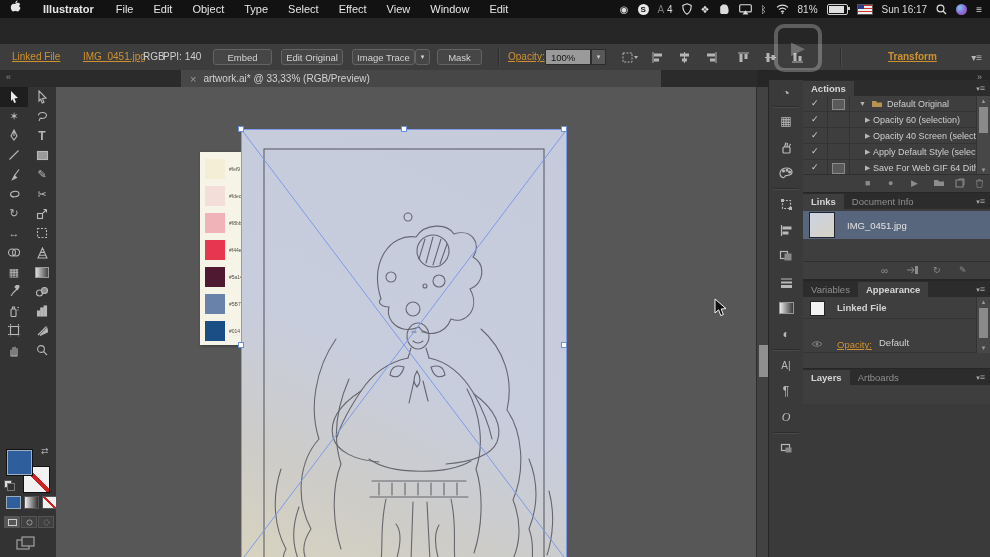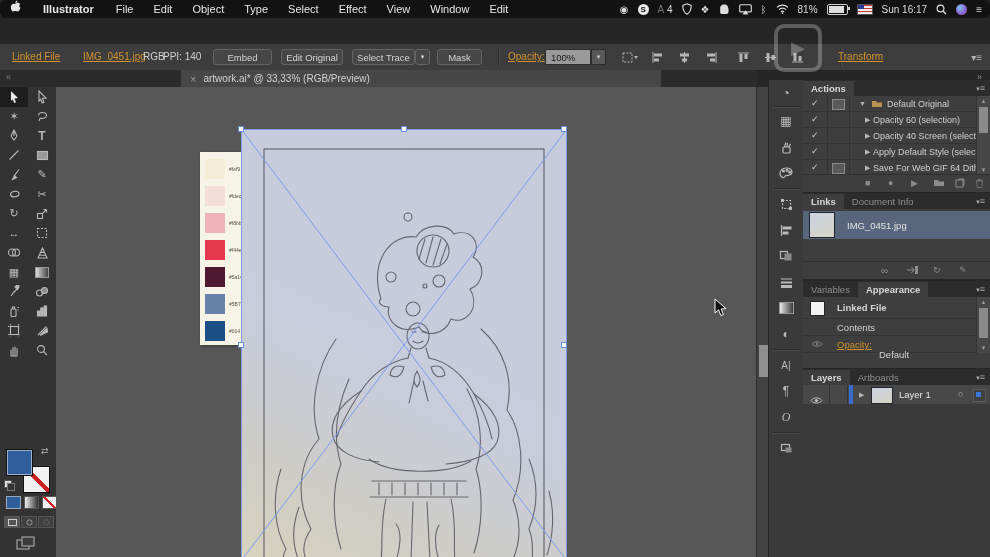--- a/index.html
+++ b/index.html
@@ -4,21 +4,21 @@
 <style>
   html,body{margin:0;padding:0;}
   body{width:990px;height:557px;overflow:hidden;background:#262626;
        font-family:"Liberation Sans","DejaVu Sans",sans-serif;
        -webkit-font-smoothing:antialiased;}
   #screen{position:relative;width:990px;height:557px;overflow:hidden;}
   .abs{position:absolute;}
 
   
   #menubar{left:0;top:0;width:990px;height:18px;background:#121212;color:#e6e6e6;
-           display:flex;align-items:center;justify-content:space-between;font-size:11px;border-radius:6px;}
+           display:flex;align-items:center;justify-content:space-between;font-size:11px;}
   #menubar .left{display:flex;align-items:center;gap:0;}
   #menubar .mitem{padding:0 10px;line-height:18px;white-space:nowrap;}
   #menubar .appname{font-weight:bold;padding:0 12px;}
   #menubar .right{display:flex;align-items:center;gap:9px;padding-right:8px;}
   #menubar .sic{display:inline-flex;align-items:center;justify-content:center;
                 height:14px;color:#dcdcdc;font-size:10px;}
   .skype-c{width:11px;height:11px;border-radius:50%;background:#e8e8e8;color:#111;
            font-size:8px;font-weight:bold;display:flex;align-items:center;justify-content:center;}
   .dim{color:#777;}
   .batt{width:19px;height:9px;border:1px solid #cfcfcf;border-radius:2px;position:relative;}
@@ -230,21 +230,21 @@
   </div>
 
 
   <div id="controlbar" class="abs">
     <span class="abs olink" style="left:12px;top:7px;">Linked File</span>
     <span class="abs olink" style="left:83px;top:7px;">IMG_0451.jpg</span>
     <span class="abs" style="left:143px;top:7px;">RGB</span>
     <span class="abs" style="left:163px;top:7px;">PPI: 140</span>
     <span class="cbtn" style="left:213px;width:59px;">Embed</span>
     <span class="cbtn" style="left:281px;width:62px;">Edit Original</span>
-    <span class="cbtn" style="left:352px;width:63px;">Select Trace</span>
+    <span class="cbtn" style="left:352px;width:63px;">Image Trace</span>
     <span class="cbtn" style="left:415px;width:15px;font-size:7px;">▾</span>
     <span class="cbtn" style="left:437px;width:45px;">Mask</span>
     <span class="cb-sep" style="left:498px;"></span>
     <span class="abs olink" style="left:508px;top:7px;">Opacity:</span>
     <span class="abs" id="opacity-field">100%</span>
     <span class="abs" id="opacity-dd">▾</span>
     <span class="alico" style="left:622px;">
       <svg width="16" height="11" viewBox="0 0 16 11">
           <rect x="1" y="1" width="9" height="9" fill="none" stroke="#b5b5b5" stroke-dasharray="2 1.4"></rect>
           <path d="M12 4h4l-2 3z" fill="#b5b5b5"></path>
@@ -279,21 +279,21 @@
           <rect x="1.5" y="1" width="3" height="9" fill="#b5b5b5"></rect>
           <rect x="6.5" y="3" width="3" height="5" fill="#b5b5b5"></rect>
         </svg></span>
     <span class="alico" style="left:792px;">
       <svg width="11" height="11" viewBox="0 0 11 11">
           <line x1="0" y1="10" x2="11" y2="10" stroke="#b5b5b5"></line>
           <rect x="1.5" y="1" width="3" height="8" fill="#b5b5b5"></rect>
           <rect x="6.5" y="4" width="3" height="5" fill="#b5b5b5"></rect>
         </svg></span>
     <span class="cb-sep" style="left:840px;"></span>
-    <span class="abs olink" style="left:838px;top:7px;">Transform</span>
+    <span class="abs olink" style="left:888px;top:7px;font-weight:bold;">Transform</span>
     <span class="abs" id="cb-menu">▾≡</span>
   </div>
 
   <div id="tabrow" class="abs">
     <span class="abs" id="tools-collapse">«</span>
     <div id="doc-tab">
       <span class="x">×</span>
       <span>artwork.ai* @ 33,33% (RGB/Preview)</span>
     </div>
   </div>
@@ -734,61 +734,42 @@
       <div class="phead">
         <span class="ptab">Variables</span>
         <span class="ptab active">Appearance</span>
         <span class="pmenu"><span class="dd">▾</span>≡</span>
       </div>
       <div style="position:relative;height:56px;">
         <div class="aprow" style="top:0;height:21px;">
           <span style="position:absolute;left:7px;top:4px;width:13px;height:13px;background:#f2f2f2;border:1px solid #222;"></span>
           <span style="position:absolute;left:34px;top:5px;font-weight:bold;">Linked File</span>
         </div>
-        <div class="aprow" style="top:22px;height:16px;">
-          <span style="position:absolute;left:34px;top:3px;">Contents</span>
-        </div>
         <div class="aprow" style="top:39px;height:16px;">
           <span class="eye" style="position:absolute;left:8px;top:3px;"><svg width="12" height="8" viewBox="0 0 12 8">
                 <path d="M1 4 C3 1 9 1 11 4 C9 7 3 7 1 4 Z" stroke="#7e7e7e" fill="none"></path>
                 <circle cx="6" cy="4" r="1.4" fill="#7e7e7e"></circle>
               </svg></span>
           <span class="olink2" style="position:absolute;left:34px;top:3px;">Opacity:</span>
-          <span style="position:absolute;left:76px;top:13px;">Default</span>
+          <span style="position:absolute;left:76px;top:1px;">Default</span>
         </div>
         <div class="scrollcol" style="top:0;height:56px;">
           <span class="up" style="top:0;">▲</span>
           <span class="th" style="top:11px;height:30px;"></span>
           <span class="dn" style="bottom:0;">▼</span>
         </div>
       </div>
     </div>
 
     <div class="panel" style="top:299px;height:188px;">
       <div class="phead">
         <span class="ptab active">Layers</span>
         <span class="ptab">Artboards</span>
         <span class="pmenu"><span class="dd">▾</span>≡</span>
       </div>
-      <div id="layer-row">
-        <span class="eye" style="position:absolute;left:7px;top:6px;"><svg width="13" height="9" viewBox="0 0 13 9">
-              <path d="M1 4.5 C3.5 1 9.5 1 12 4.5 C9.5 8 3.5 8 1 4.5 Z" stroke="#c0c0c0" fill="none"></path>
-              <circle cx="6.5" cy="4.5" r="1.6" fill="#c0c0c0"></circle>
-            </svg></span>
-        <span style="position:absolute;left:26px;top:0;width:1px;height:19px;background:#333;"></span>
-        <span style="position:absolute;left:44px;top:0;width:1px;height:19px;background:#333;"></span>
-        <span style="position:absolute;left:46px;top:0;width:4px;height:19px;background:#3a6cd0;"></span>
-        <span style="position:absolute;left:56px;top:6px;font-size:7px;color:#b5b5b5;">▶</span>
-        <span class="thumb-img" style="position:absolute;left:68px;top:2px;width:20px;height:15px;"></span>
-        <span style="position:absolute;left:96px;top:4px;font-size:9.5px;color:#e6e6e6;">Layer 1</span>
-        <span style="position:absolute;left:155px;top:4px;font-size:9px;color:#b0b0b0;">○</span>
-        <span style="position:absolute;left:170px;top:4px;width:11px;height:11px;border:1px solid #5a5a5a;background:#404040;">
-            <span style="position:absolute;left:2px;top:2px;width:5px;height:5px;background:#3a77d4;"></span>
-          </span>
-      </div>
       <div style="position:absolute;left:0;top:35px;width:187px;height:153px;background:#3a3a3a;"></div>
     </div>
   </div>
 
   <div id="watermark" class="abs">
     <span id="wm-logo">▶</span>
   </div>
 
 </div>
 

